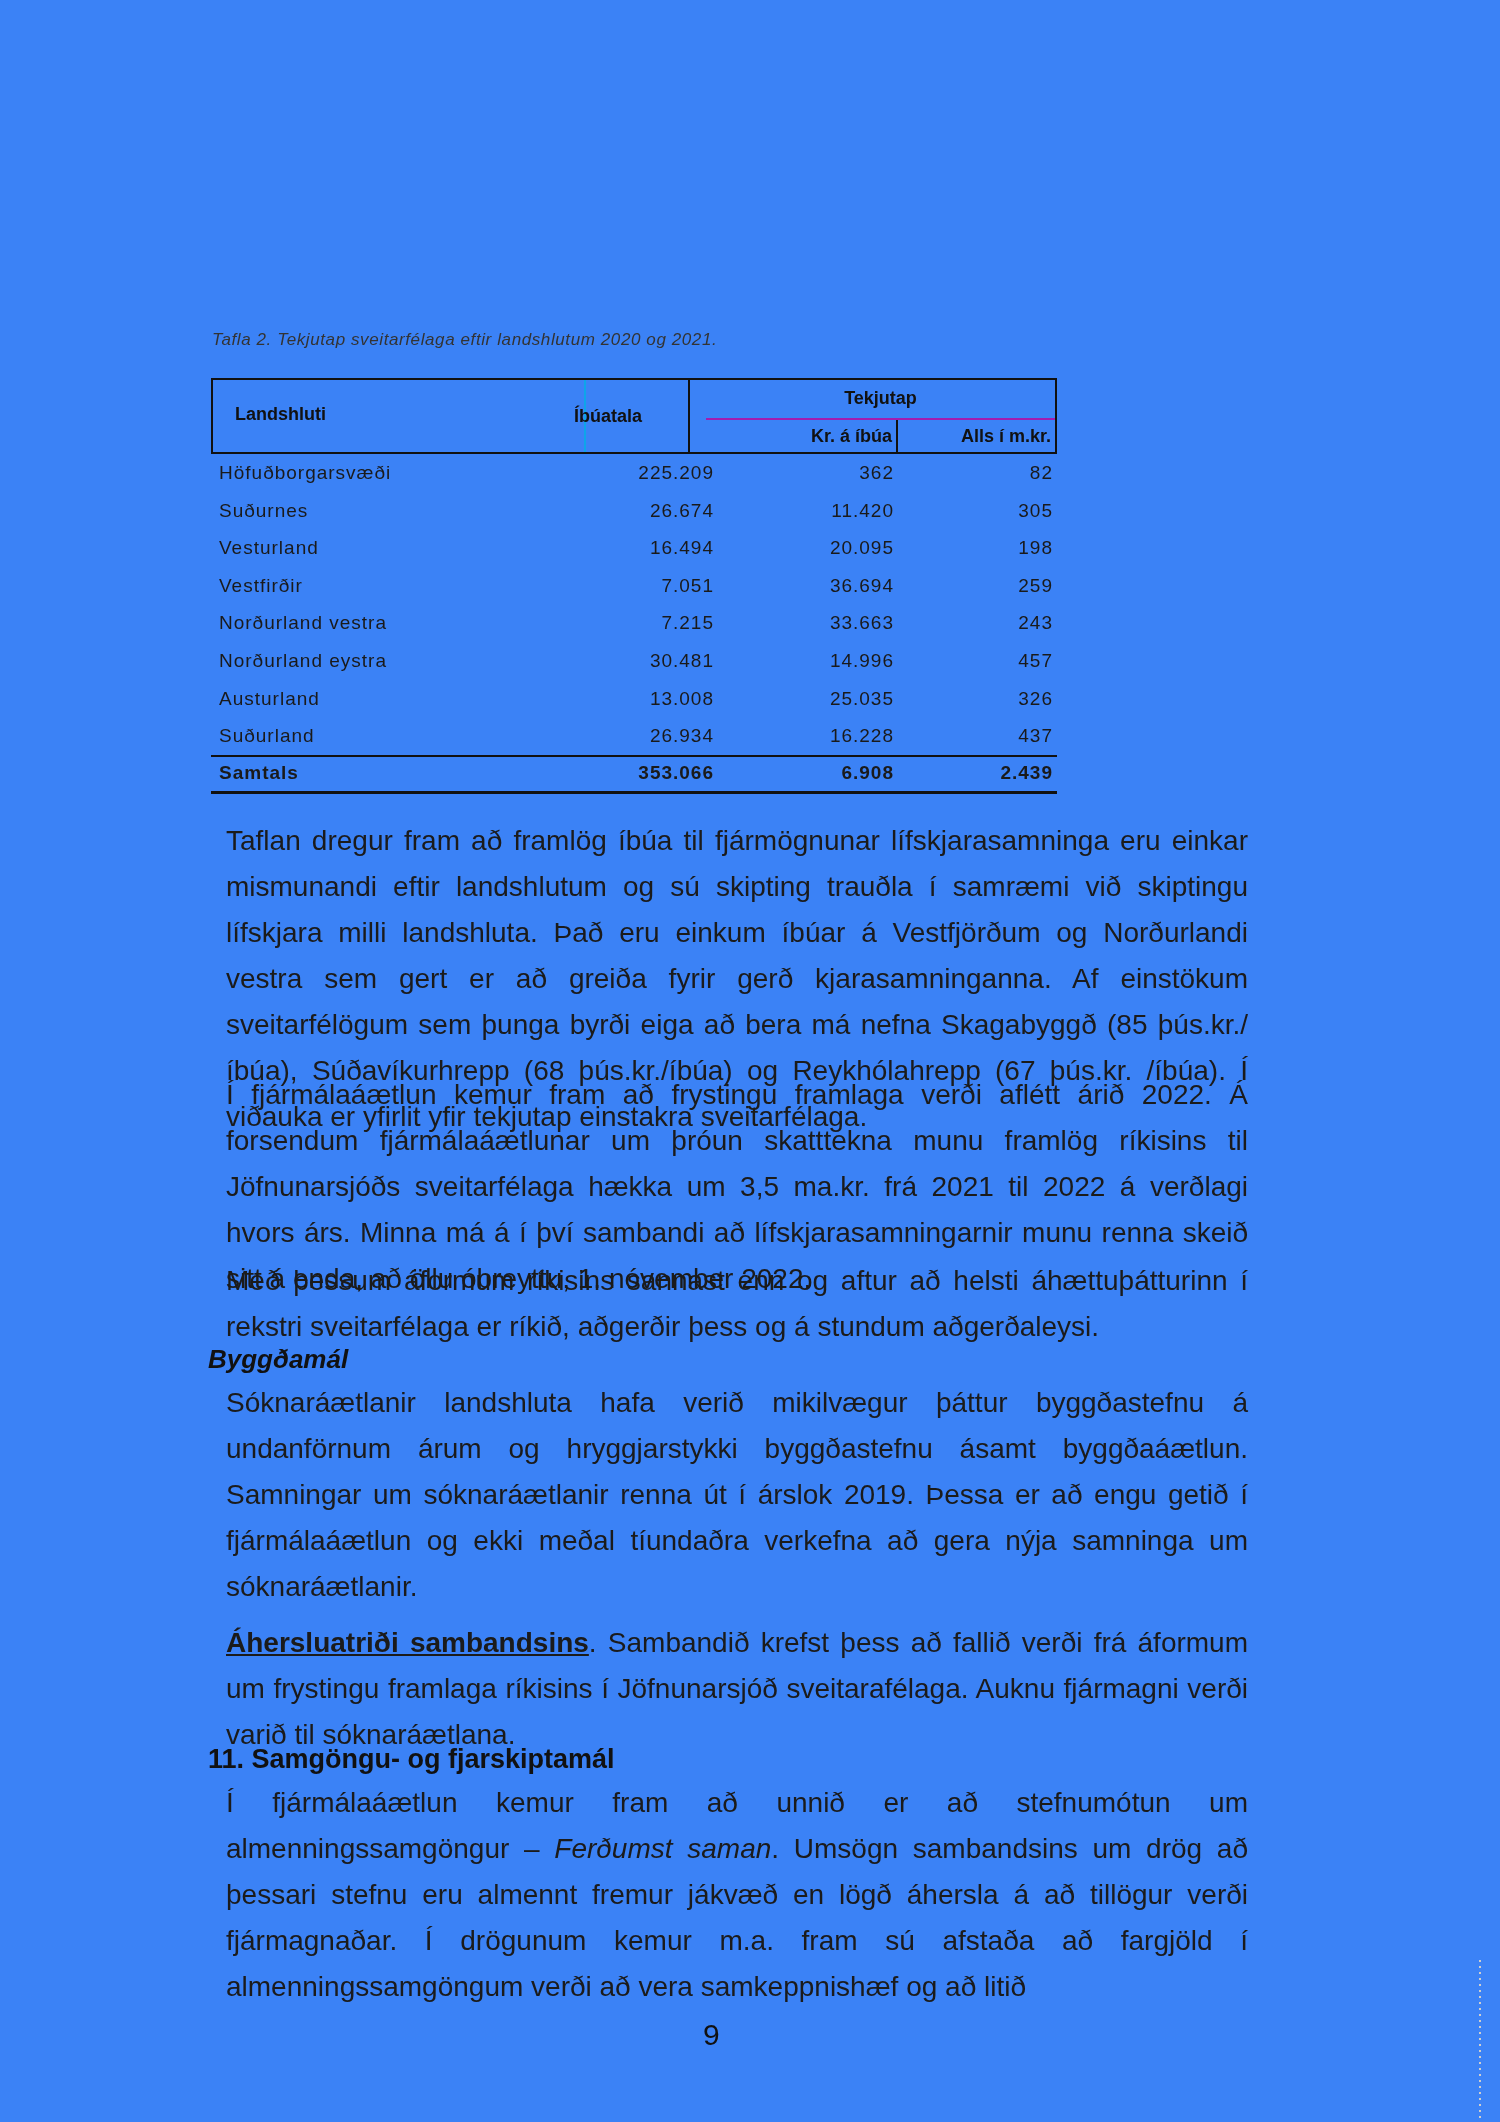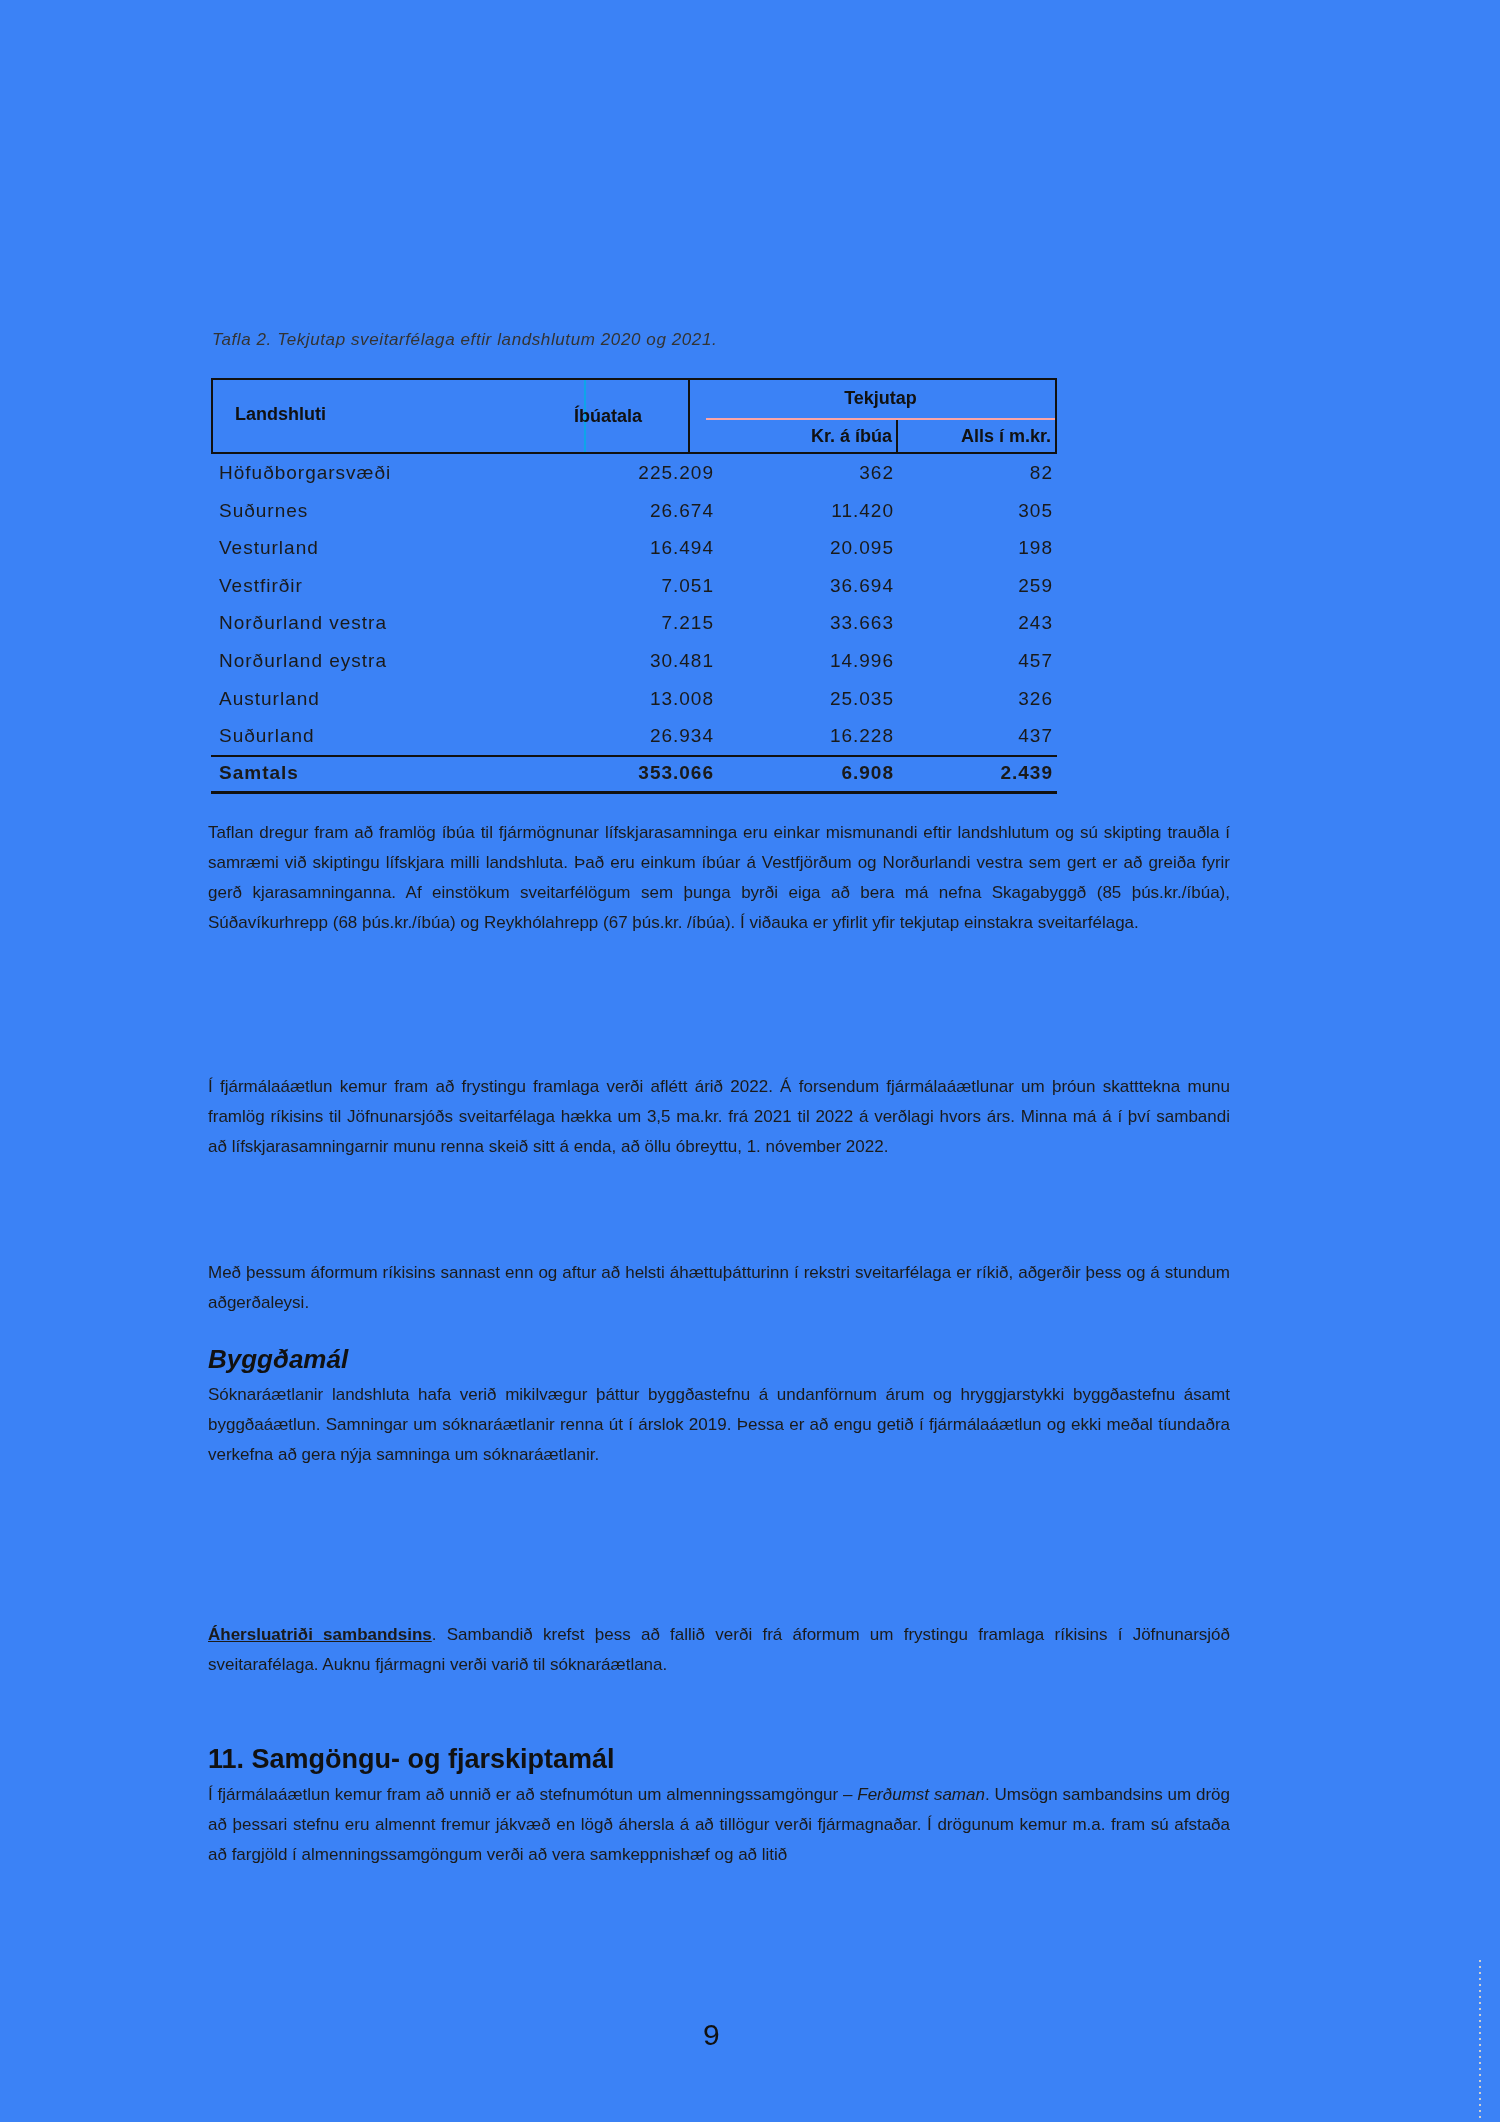--- a/index.html
+++ b/index.html
@@ -8,39 +8,39 @@
   .page { position: absolute; left: 0; top: 0; width: 1500px; height: 2122px; background: #3b82f6; }
 
   .caption { position: absolute; left: 212px; top: 330px; font-size: 17px; font-style: italic;
              color: #333; letter-spacing: 0.6px; }
 
   .tbl { position: absolute; left: 211px; top: 378px; width: 846px; }
   .thead { position: relative; height: 76px; border: 2px solid #111; box-sizing: border-box; }
   .thead .c1 { position: absolute; left: 16px; top: 0; width: 357px; height: 100%; border-right: 2px solid #0ea5e9; box-sizing: border-box; }
   .thead .c2 { position: absolute; left: 357px; top: 0; width: 120px; height: 100%; border-right: 2px solid #111; box-sizing: border-box; }
   .thead .c3 { position: absolute; left: 477px; top: 0; right: 0; height: 100%; }
-  .thead .c3top { position: absolute; left: 16px; right: 0; top: 0; height: 38px; border-bottom: 2px solid #fca5a5; }
+  .thead .c3top { position: absolute; left: 16px; right: 0; top: 0; height: 38px; border-bottom: 2px solid #a21caf; }
   .thead .c3a { position: absolute; left: 0; top: 40px; width: 208px; bottom: 0; border-right: 2px solid #111; box-sizing: border-box; }
   .thead .c3b { position: absolute; left: 208px; top: 40px; right: 0; bottom: 0; }
   .hlabel { position: absolute; font-weight: bold; font-size: 18px; color: #111; }
   .c1 .hlabel { left: 6px; top: 24px; }
   .c2 .hlabel { left: 4px; top: 26px; }
   .c3top .hlabel { left: 0; right: 0; text-align: center; top: 8px; }
   .c3a .hlabel { right: 4px; top: 6px; }
   .c3b .hlabel { right: 4px; top: 6px; }
 
   .row { position: relative; height: 37.6px; font-size: 19px; letter-spacing: 1px; color: #1a1a1a; }
   .row .name { position: absolute; left: 8px; top: 8px; }
   .row .v1 { position: absolute; right: 343px; top: 8px; text-align: right; }
   .row .v2 { position: absolute; right: 163px; top: 8px; text-align: right; }
   .row .v3 { position: absolute; right: 4px; top: 8px; text-align: right; }
   .row.total { font-weight: bold; border-top: 2px solid #111; border-bottom: 3px solid #111; height: 34px; }
   .row.total .name, .row.total .v1, .row.total .v2, .row.total .v3 { top: 5px; }
 
-  .body { position: absolute; left: 208px; width: 1022px; font-size: 17px; line-height: 30px; color: #1b1b1b; }
+  .body { position: absolute; left: 226px; width: 1022px; font-size: 28px; line-height: 46px; color: #1b1b1b; }
   .para { margin: 0; text-align: justify; }
   .p1 { top: 818px; }
   .p2 { top: 1072px; }
   .p3 { top: 1258px; }
   .h-byggd { position: absolute; left: 208px; top: 1344px; font-size: 26px; font-weight: bold; font-style: italic; color: #111; }
   .p4 { top: 1380px; }
   .p5 { top: 1533px; }
   .p6 { top: 1620px; }
   .p6 .lead { font-weight: bold; text-decoration: underline; }
   .h-samg { position: absolute; left: 208px; top: 1744px; font-size: 27px; font-weight: bold; color: #111; }

